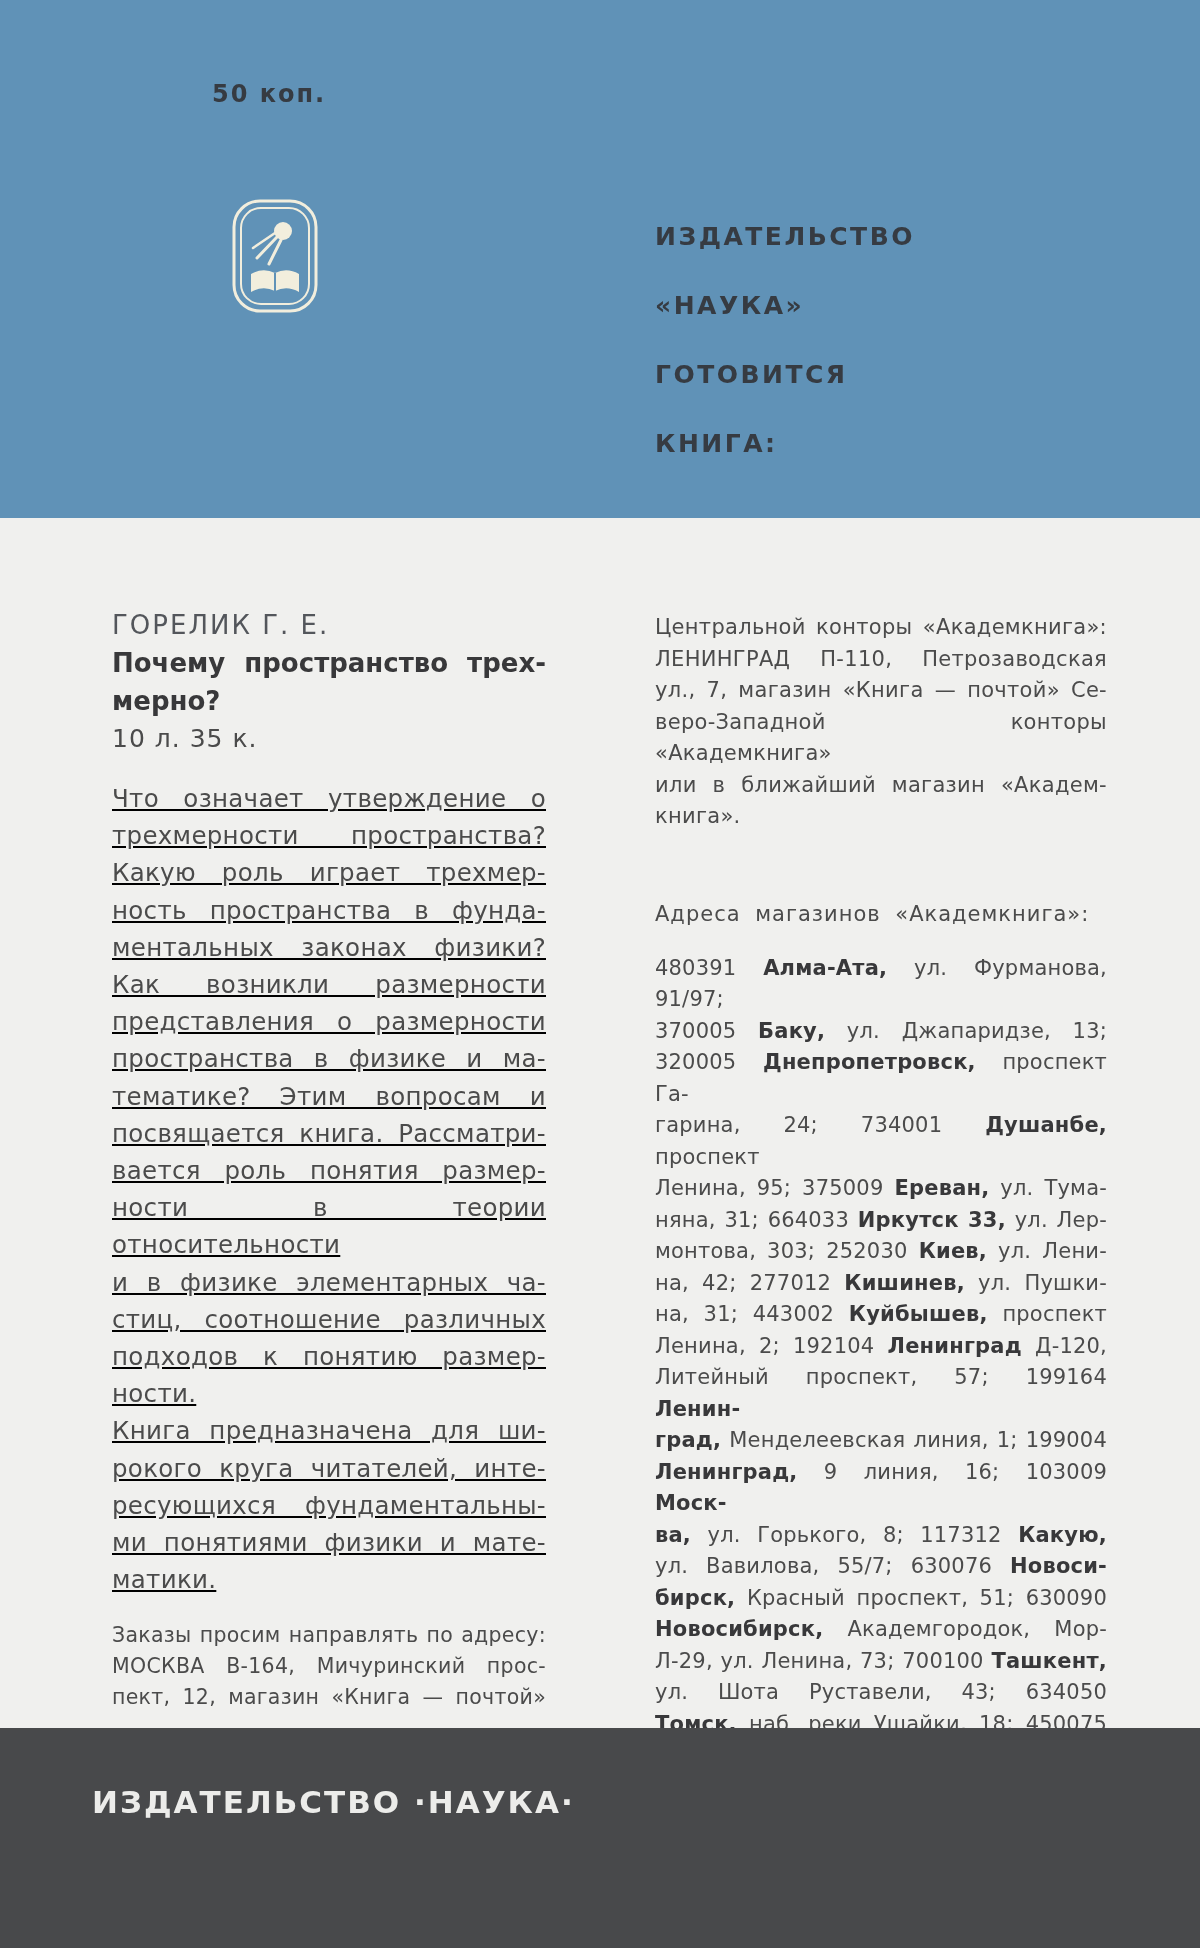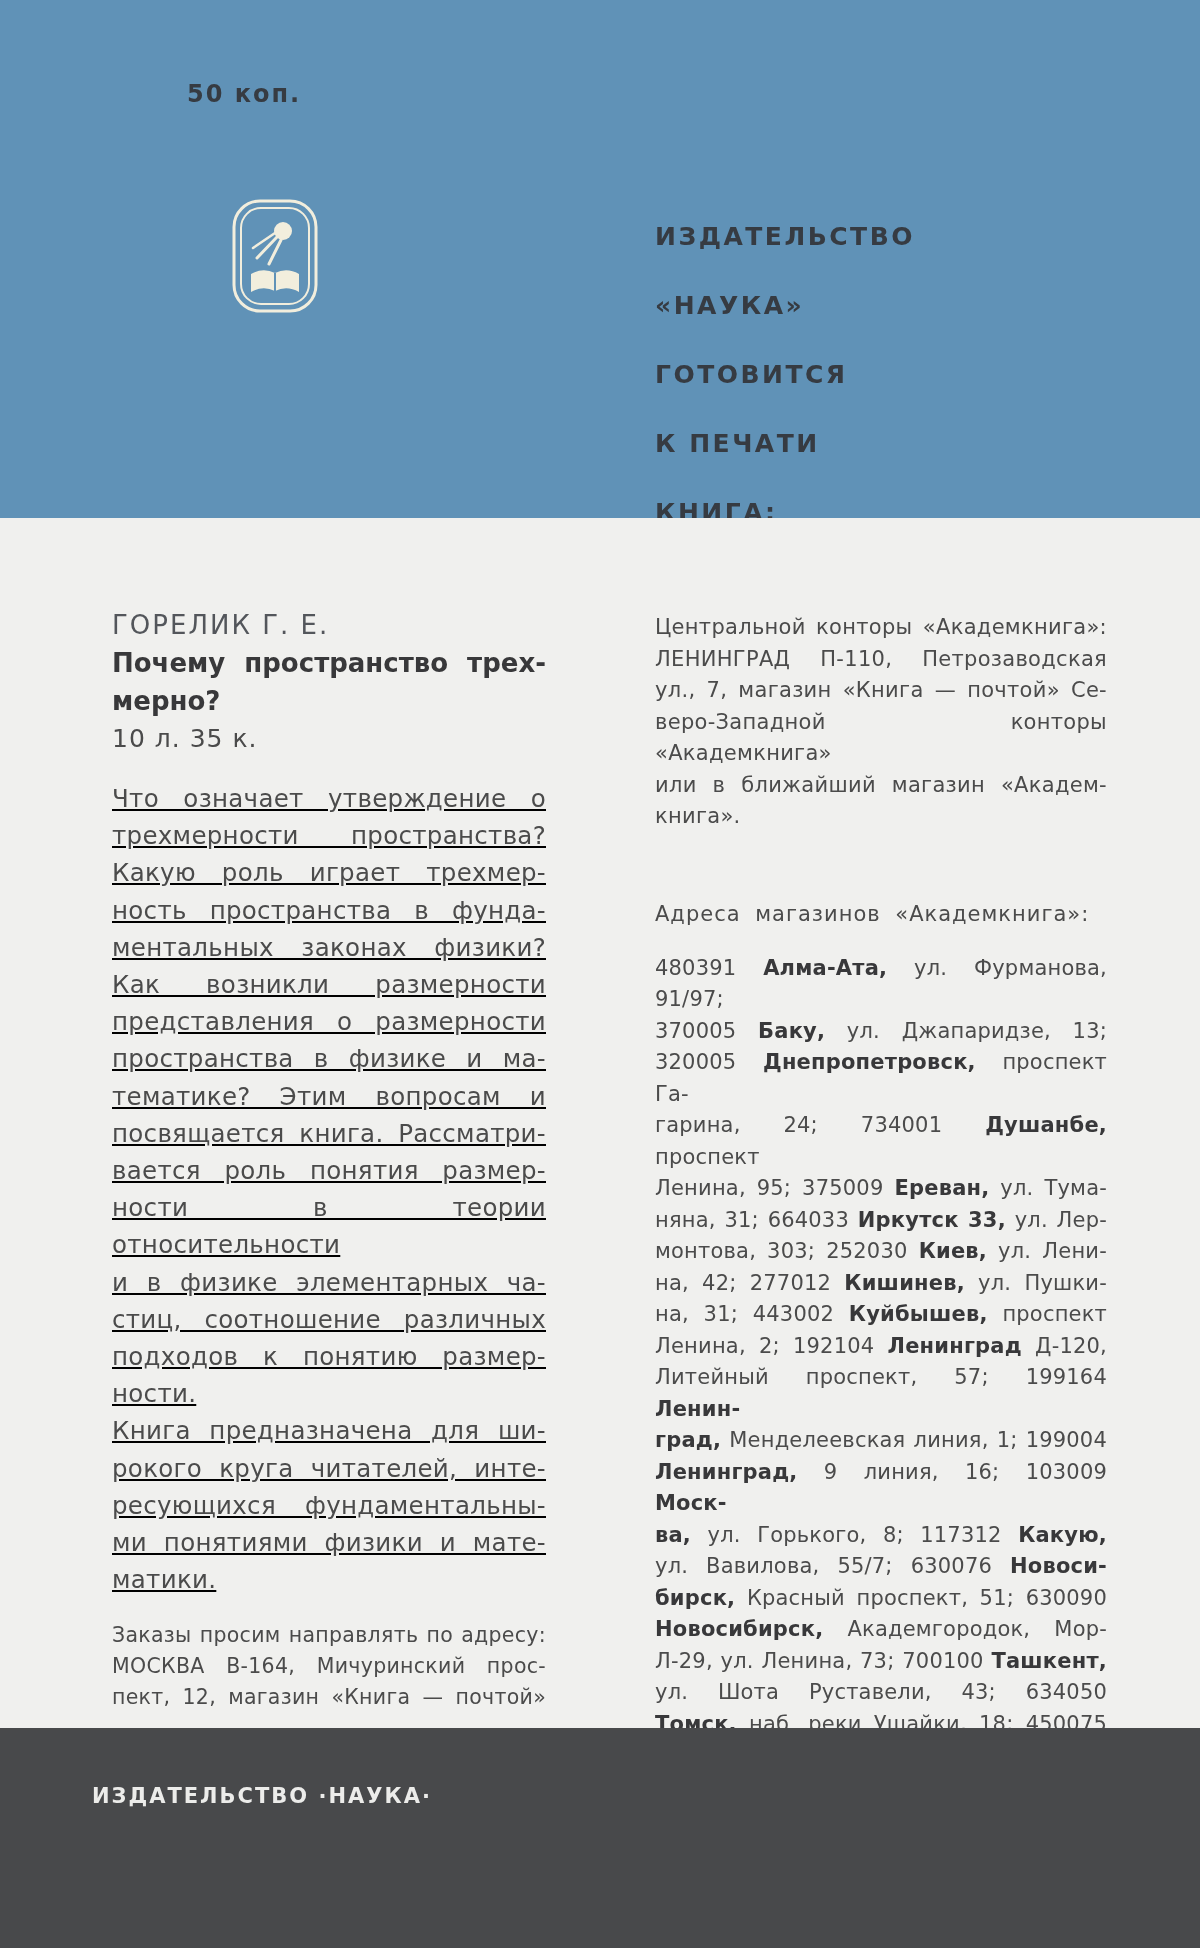--- a/index.html
+++ b/index.html
@@ -6,21 +6,21 @@
     --band-blue:#6092b7; --page-bg:#f0f0ee; --footer-bg:#48494b;
     --ink:#4b4b4b; --ink-dark:#363b42; --ink-bold:#38383a;
     --logo-ink:#f2eedd; --footer-text:#ececea;
   }
   *{margin:0;padding:0;box-sizing:border-box;}
   body{font-family:"DejaVu Sans","Liberation Sans",sans-serif;background:#888;}
   .cover{position:relative;width:1200px;height:1948px;margin:0 auto;background:var(--page-bg);overflow:hidden;}
 
   
   .top-band{position:absolute;left:0;top:0;width:1200px;height:518px;background:var(--band-blue);}
-  .price-label{position:absolute;left:187px;top:80px;font-size:24px;font-weight:700;letter-spacing:2px;color:var(--ink-dark);}
+  .price-label{position:absolute;left:212px;top:80px;font-size:24px;font-weight:700;letter-spacing:2px;color:var(--ink-dark);}
   .logo-box{position:absolute;left:231px;top:198px;width:88px;height:116px;}
   .announcement{position:absolute;left:655px;top:186px;width:420px;}
   .announcement .tline{font-size:25px;font-weight:700;letter-spacing:2.5px;line-height:37px;color:var(--ink-dark);}
 
   
   .mid{position:absolute;left:0;top:518px;width:1200px;height:1210px;background:var(--page-bg);}
   .left-col{position:absolute;left:112px;top:0;width:434px;}
   .right-col{position:absolute;left:655px;top:0;width:452px;}
 
   .tline{text-align:justify;text-align-last:justify;}
@@ -40,21 +40,21 @@
   .orders .tline{font-size:20.5px;line-height:31px;color:var(--ink);letter-spacing:.3px;}
 
   .distribution{margin-top:94px;}
   .distribution .tline{font-size:21px;line-height:31.5px;color:var(--ink);letter-spacing:.3px;}
   .addr-heading{margin-top:66px;font-size:21px;line-height:30px;color:var(--ink);letter-spacing:1px;word-spacing:7px;}
   .addresses{margin-top:24px;}
   .addresses .tline{font-size:21px;line-height:31.5px;color:var(--ink);letter-spacing:.2px;}
 
   
   .footer-band{position:absolute;left:0;top:1728px;width:1200px;height:220px;background:var(--footer-bg);}
-  .footer-title{position:absolute;left:92px;top:56px;font-size:21px;font-weight:700;letter-spacing:2px;color:var(--footer-text);}
+  .footer-title{position:absolute;left:92px;top:56px;font-size:31px;font-weight:700;letter-spacing:2px;color:var(--footer-text);}
 </style>
 </head>
 <body>
 
 <div class="cover">
 
   <div class="top-band">
     <div class="price-label">50 коп.</div>
 
     <div class="logo-box">
@@ -67,21 +67,20 @@
         <line x1="44" y1="35" x2="22" y2="50" stroke="var(--logo-ink)" stroke-width="2.5" stroke-linecap="round"></line>
         <path d="M20 76 Q 32 69 44 75 Q 56 69 68 76 L 68 94 Q 56 87 44 93 Q 32 87 20 94 Z" fill="var(--logo-ink)"></path>
         <line x1="44" y1="75" x2="44" y2="93" stroke="var(--band-blue)" stroke-width="2"></line>
       </svg>
     </div>
 
     <div class="announcement plain-lines">
         <div class="tline">ИЗДАТЕЛЬСТВО</div>
         <div class="tline">«НАУКА»</div>
         <div class="tline">ГОТОВИТСЯ</div>
-        <div class="tline">К ПЕЧАТИ</div>
         <div class="tline">КНИГА:</div>
       </div>
   </div>
 
   <div class="mid">
 
     <div class="left-col">
       <div class="book-head">
         <div class="author">ГОРЕЛИК Г. Е.</div>
         <div class="book-title">

